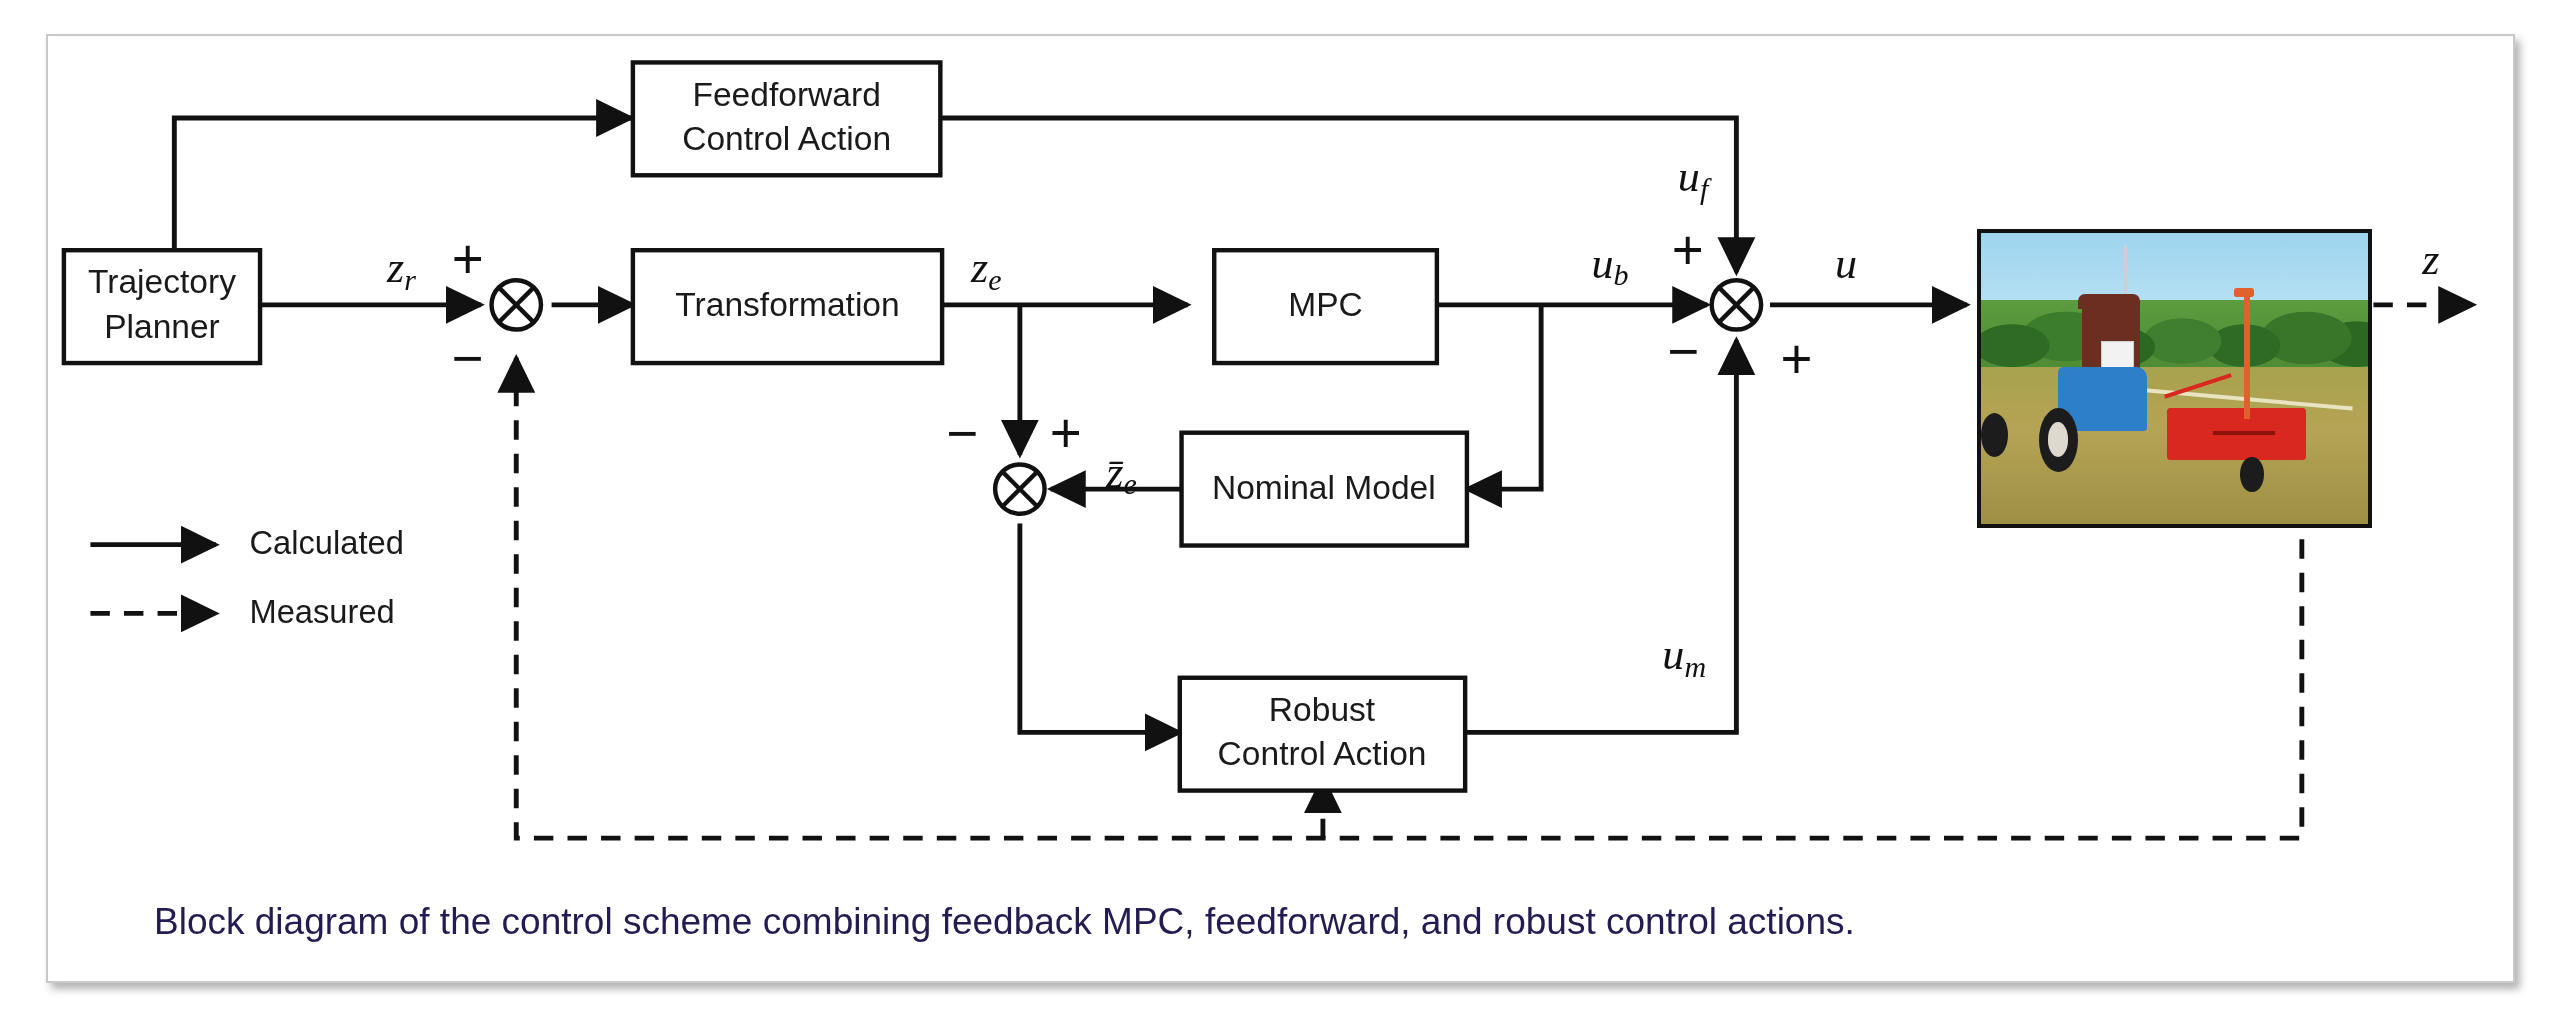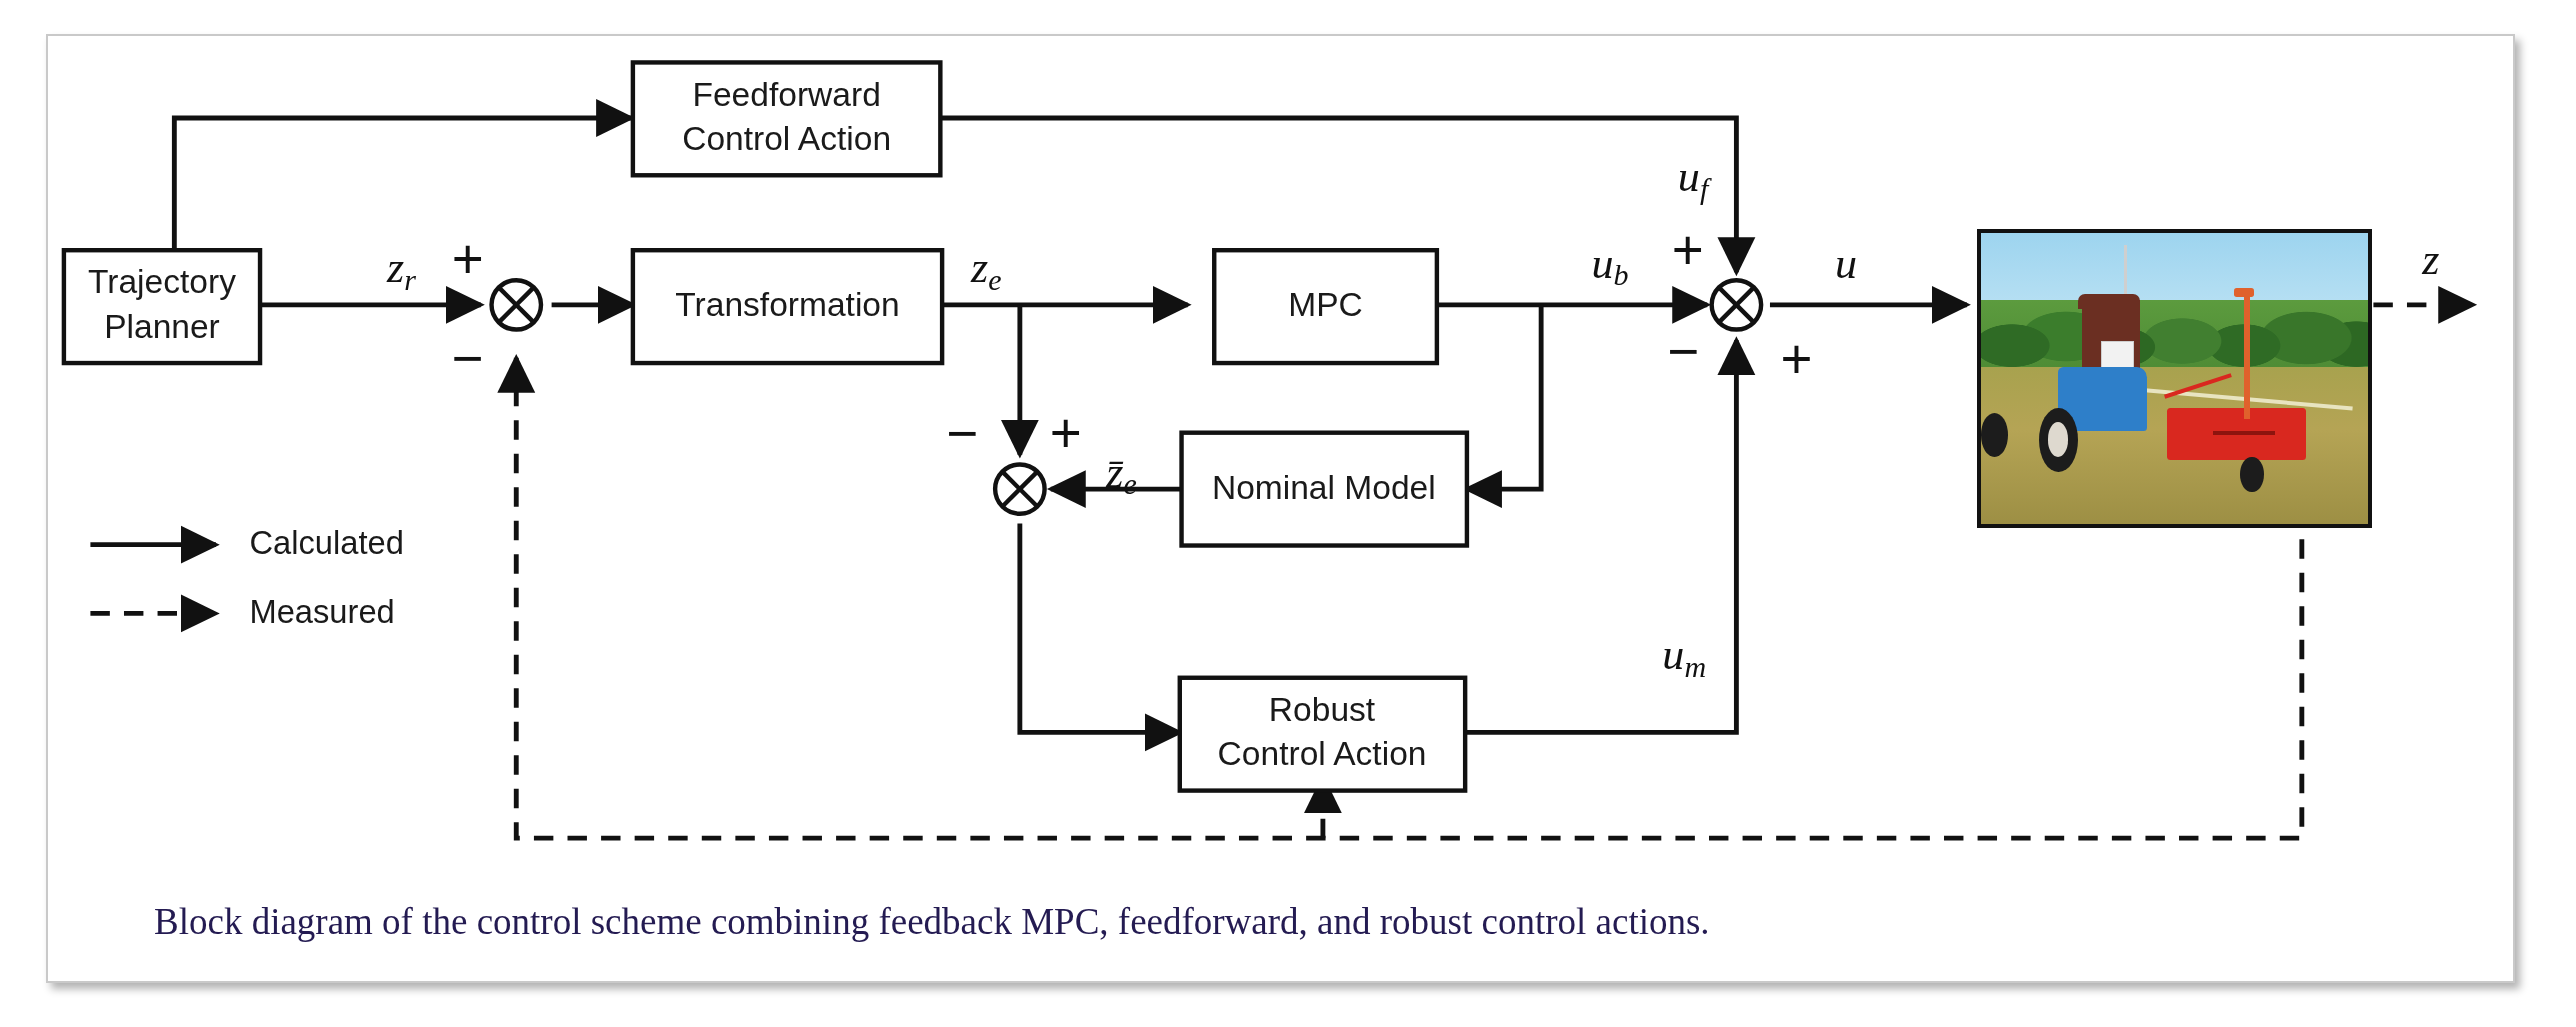--- a/index.html
+++ b/index.html
@@ -90,21 +90,21 @@
     fill: #1a1a1a;
     dominant-baseline: middle;
   }
   #caption {
     position: absolute;
     left: 106px;
     top: 863px;
     width: 2265px;
     font-size: 37px;
     color: #241b52;
-    font-family: Liberation Serif, serif;
+    font-family: Liberation Sans, sans-serif;
     line-height: 1.25;
   }
   #plant-photo {
     position: absolute;
     left: 1929px;
     top: 193px;
     width: 395px;
     height: 299px;
     border: 4.4px solid #111111;
     box-sizing: border-box;

